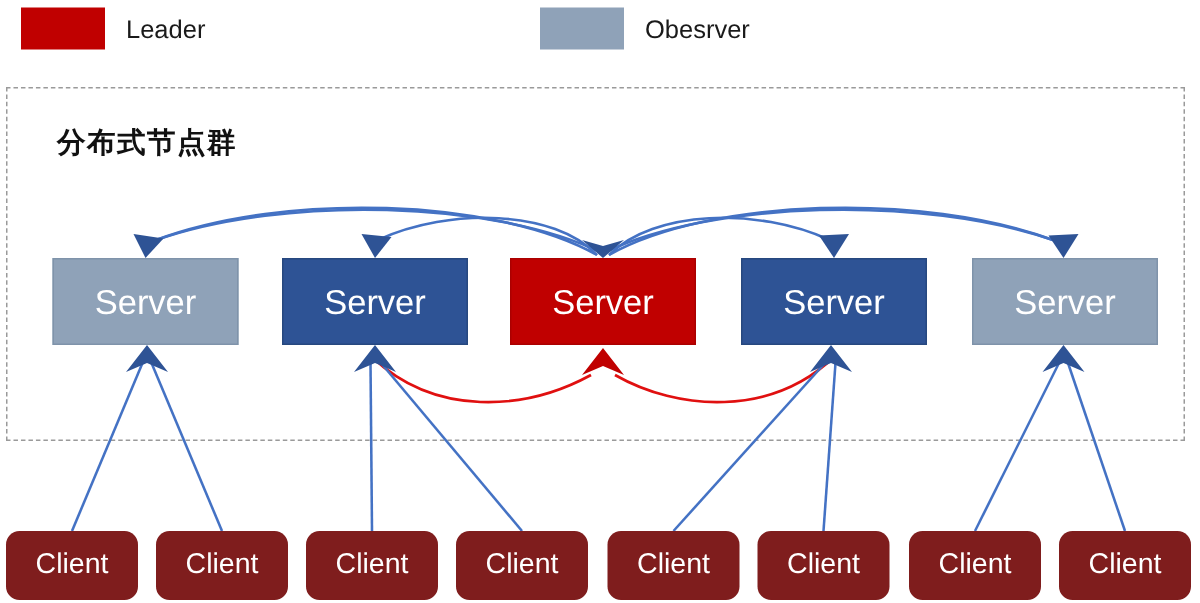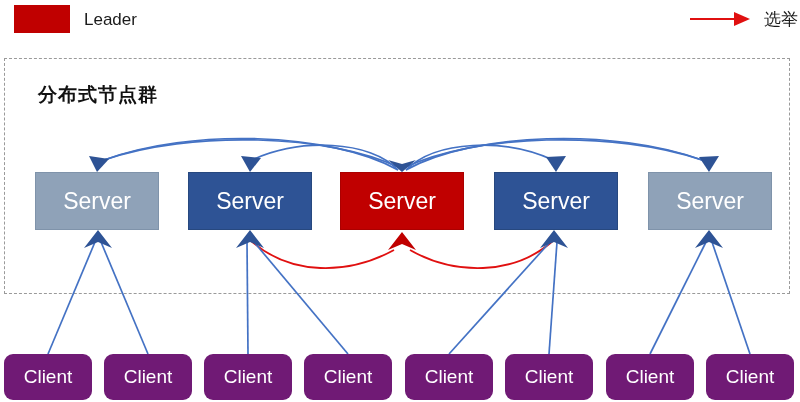--- a/index.html
+++ b/index.html
@@ -45,21 +45,21 @@
     color:#ffffff;font-size:23px;
     box-sizing:border-box;
   }
   .server.observer{background:#8FA2B8;border:1px solid #7f93aa;}
   .server.follower{background:#2E5395;border:1px solid #27487f;}
   .server.leader{background:#C00000;border:1px solid #ab0000;}
 
   
   .client{
     position:absolute;width:88px;height:46px;border-radius:9px;
-    background:#701a75;
+    background:#7f1d1d;
     display:flex;align-items:center;justify-content:center;
     color:#ffffff;font-size:19px;
     box-sizing:border-box;
   }
 
   
   .wires{position:absolute;left:0;top:0;width:800px;height:402px;pointer-events:none;}
 </style>
 </head>
 <body>
@@ -67,29 +67,26 @@
 <div class="stage">
 
   <div class="legend">
 
     <div class="legend-item" style="left:14px">
       <span class="swatch" style="background:#C00000"></span>
       <span class="legend-label">Leader</span>
     </div>
 
 
+    <div class="legend-item" style="left:360px">
+      <span class="swatch" style="background:#8FA2B8"></span>
+      <span class="legend-label">Obesrver</span>
+    </div>
 
 
-    <div class="legend-item" style="left:690px">
-      <svg class="arrowsvg" width="60" height="20" viewBox="0 0 60 20">
-        <line x1="0" y1="10" x2="48" y2="10" stroke="#E01010" stroke-width="2.2"></line>
-        <polygon points="60,10 44,3 44,17" fill="#E01010"></polygon>
-      </svg>
-      <span class="legend-label legend-cn">选举</span>
-    </div>
   </div>
 
   <div class="cluster"></div>
   <div class="cluster-title">分布式节点群</div>
 
   <svg class="wires" viewBox="0 0 800 402">
 
     <g fill="none" stroke="#4472C4" stroke-width="1.7">
 
       <path d="M398,170 C330,132 190,128 104,160"></path>

